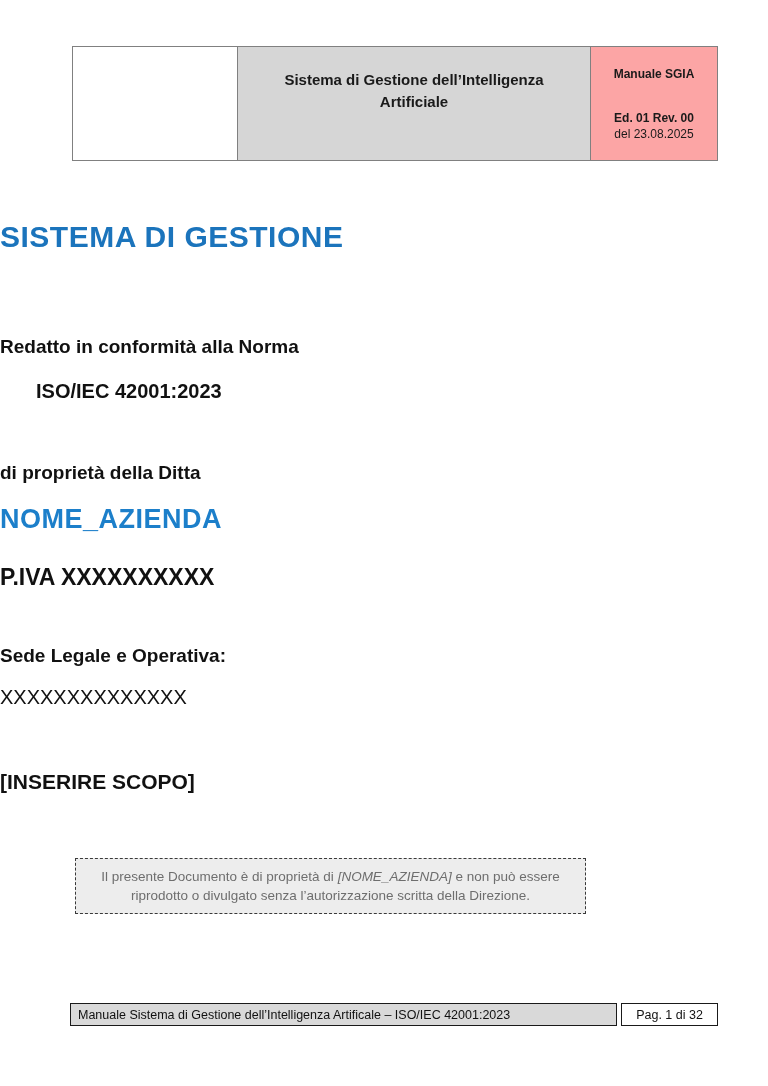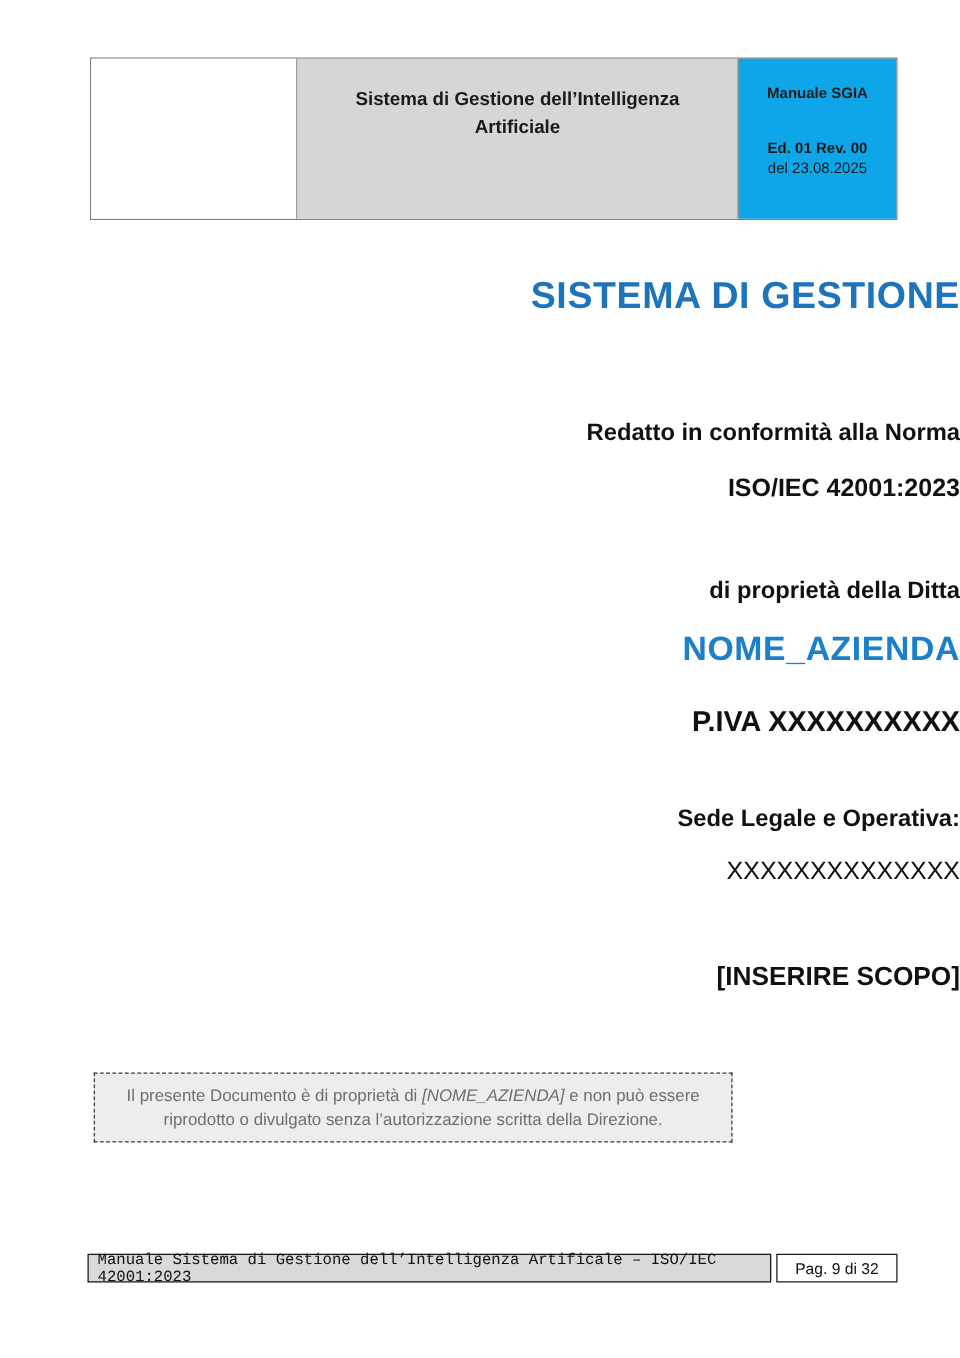--- a/index.html
+++ b/index.html
@@ -11,21 +11,21 @@
     height: 1086px;
     background: #ffffff;
     overflow: hidden;
     margin: 0 auto;
   }
 
   
   .header-table {
     position: absolute;
     top: 46px; left: 72px;
-    width: 646px; height: 130px;
+    width: 646px; height: 115px;
     display: flex;
     border: 1px solid #808080;
   }
   .header-cell { height: 100%; }
   .cell-logo {
     width: 165px;
     background: #ffffff;
     border-right: 1px solid #808080;
   }
   .cell-title {
@@ -34,41 +34,41 @@
     border-right: 1px solid #808080;
     text-align: center;
     font-weight: bold;
     font-size: 15px;
     line-height: 22px;
     color: #1a1a1a;
     padding: 22px 18px 0 18px;
   }
   .cell-meta {
     width: 126px;
-    background: #0ea5e9;
+    background: #fca5a5;
     text-align: center;
     font-size: 12px;
     color: #1a1a1a;
   }
   .cell-meta .manual-code { font-weight: bold; margin-top: 20px; }
   .cell-meta .edition     { font-weight: bold; margin-top: 30px; }
   .cell-meta .edition-date { font-weight: normal; margin-top: 2px; }
 
   
-  .centered { position: absolute; left: 0; width: 768px; text-align: right; }
+  .centered { position: absolute; left: 0; width: 768px; text-align: left; }
 
   .main-title {
     top: 212px;
     font-size: 30px;
     line-height: 49px;
     font-weight: bold;
     letter-spacing: 0.5px;
   }
   .conformity { top: 336px; font-size: 19px; font-weight: bold; color: #111111; }
-  .standard   { top: 380px; font-size: 20px; font-weight: bold; color: #111111; }
+  .standard   { top: 380px; font-size: 20px; font-weight: bold; color: #111111; padding-left: 36px; }
   .ownership  { top: 462px; font-size: 19px; font-weight: bold; color: #111111; }
   .company    { top: 504px; font-size: 27px; font-weight: bold; letter-spacing: 0.5px; }
   .vat        { top: 564px; font-size: 23px; font-weight: bold; color: #111111; }
   .address-label { top: 645px; font-size: 19px; font-weight: bold; color: #111111; }
   .address-value { top: 686px; font-size: 20px; font-weight: normal; color: #111111; }
   .scope      { top: 770px; font-size: 21px; font-weight: bold; color: #111111; }
 
   
   .notice-box {
     position: absolute;
@@ -95,21 +95,20 @@
     border: 1px solid #1a1a1a;
     height: 23px;
     font-size: 12.5px;
     color: #111111;
     display: flex;
     align-items: center;
   }
   .footer-title-cell {
     flex: 1;
     padding-left: 7px;
-    font-family: Liberation Mono, monospace;
   }
   .footer-page-cell {
     width: 97px;
     background: #ffffff;
     justify-content: center;
   }
 </style>
 </head>
 <body>
 
@@ -140,16 +139,16 @@
   <div class="centered address-value">XXXXXXXXXXXXXX</div>
 
   <div class="centered scope">[INSERIRE SCOPO]</div>
 
   <div class="notice-box" id="notice-box" style="background: rgb(237, 237, 237); color: rgb(110, 110, 110);">
     <span>Il presente Documento è di proprietà di </span><span class="company-ref">[NOME_AZIENDA]</span><span> e non può essere riprodotto o divulgato senza l’autorizzazione scritta della Direzione.</span>
   </div>
 
   <div class="footer-table">
     <div class="footer-cell footer-title-cell" id="footer-title-cell" style="background: rgb(217, 217, 217);">Manuale Sistema di Gestione dell’Intelligenza Artificale – ISO/IEC 42001:2023</div>
-    <div class="footer-cell footer-page-cell">Pag. 9 di 32</div>
+    <div class="footer-cell footer-page-cell">Pag. 1 di 32</div>
   </div>
 
 </div>
 
 </body></html>

